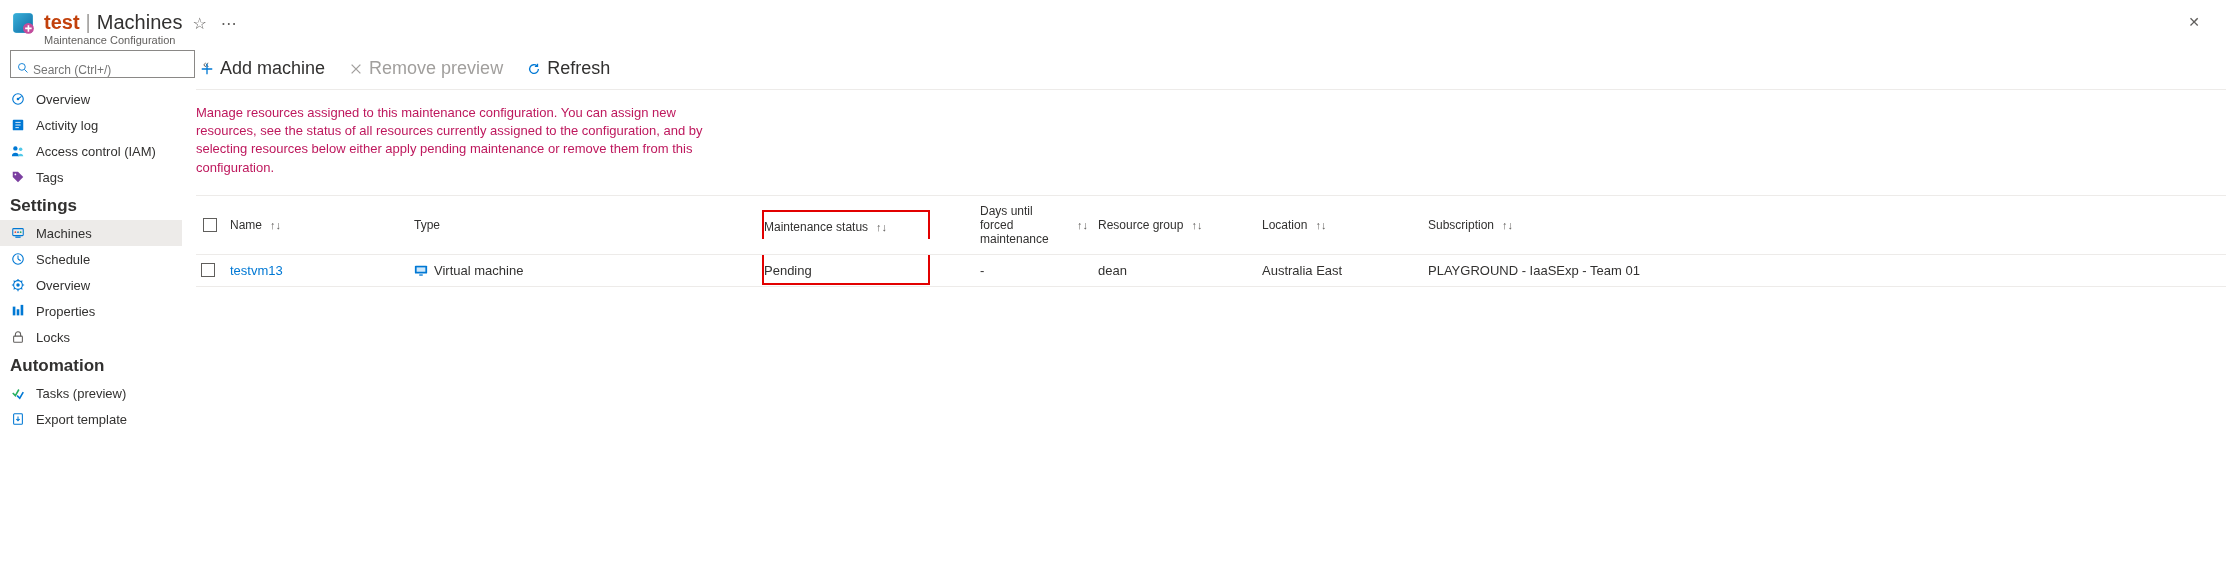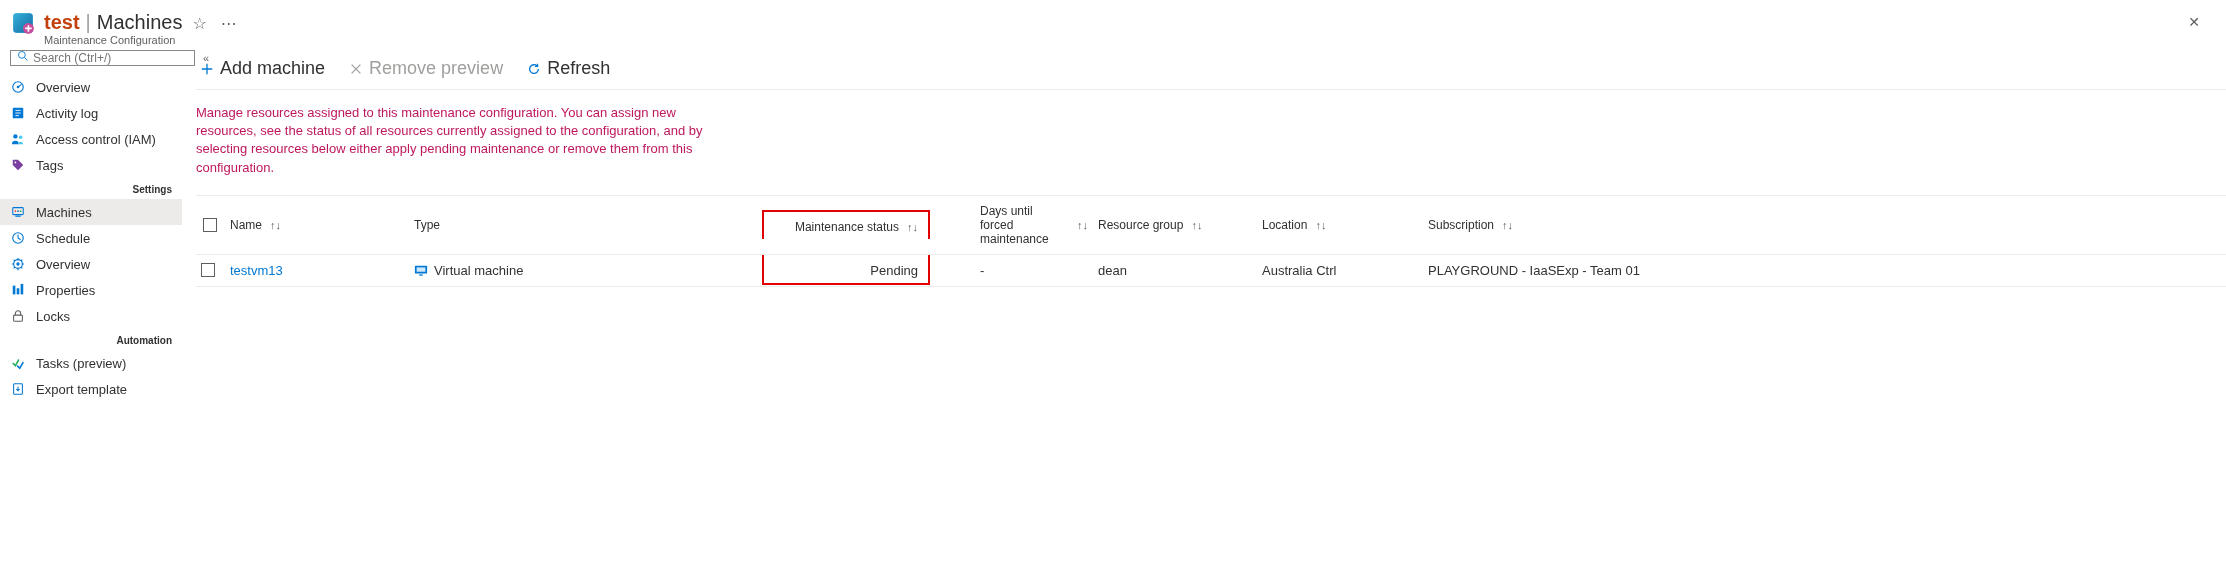--- a/index.html
+++ b/index.html
@@ -49,40 +49,39 @@
     padding: 0;
   }
   .search-row {
     display: flex; align-items: center;
     padding: 0 6px 8px 10px; gap: 6px;
   }
   .search-box {
     flex: 1;
     display: flex; align-items: flex-end;
     border: 1px solid #8a8886;
-    height: 16px;
+    height: 28px;
     padding: 0 6px;
     gap: 4px;
   }
   .search-box input {
     border: none; outline: none;
     font-size: 12px; flex: 1;
     background: transparent;
   }
   .search-icon { color: #0078d4; font-size: 12px; }
   .collapse-btn {
     background: none; border: none; cursor: pointer;
     color: #605e5c; font-size: 11px; padding: 2px;
   }
   .nav { display: flex; flex-direction: column; }
   .nav-group-label {
-    font-size: 10px; font-weight: 600;
+    font-size: 17px; font-weight: 600;
     color: #323130;
     padding: 6px 10px 4px 10px;
-    text-align: right;
   }
   .nav-item {
     display: flex; align-items: center;
     gap: 10px;
     padding: 5px 10px;
     cursor: pointer;
     font-size: 13px;
     color: #323130;
   }
   .nav-item.selected { background: #edebe9; }
@@ -125,21 +124,21 @@
     padding: 8px 10px 8px 0;
     display: flex; align-items: center; gap: 6px;
     font-size: 13px;
   }
   .th { cursor: pointer; user-select: none; font-size: 12px; font-weight: 400; color:#323130;}
   .sort-icon { color:#605e5c; font-size:11px; margin-left:2px; }
   .col-check { width: 34px; flex-shrink: 0; justify-content:center; }
   .col-name { width: 184px; }
   .col-type { width: 348px; }
   .col-status { width: 168px; }
-  .col-status-cell { border: 2px solid #e20000; padding-bottom:5px;justify-content:flex-end;}
+  .col-status-cell { border: 2px solid #e20000; padding-bottom:5px;}
   .col-days { width: 168px; }
   .col-rg { width: 164px; }
   .col-loc { width: 166px; }
   .col-sub { flex: 1; }
   .link { color: #0078d4; cursor: pointer; }
   .checkbox {
     width: 14px; height: 14px; border: 1px solid #605e5c;
     background: #fff; display:inline-block;
   }
   .th .checkbox { margin-left: 4px; }
@@ -414,21 +413,21 @@
           <div class="td col-status col-status-cell" style="border-top:none;">
             <span>Pending</span>
           </div>
           <div class="td col-days" style="padding-left:50px;">
             <span>-</span>
           </div>
           <div class="td col-rg">
             <span>dean</span>
           </div>
           <div class="td col-loc">
-            <span>Australia Ctrl</span>
+            <span>Australia East</span>
           </div>
           <div class="td col-sub">
             <span>PLAYGROUND - IaaSExp - Team 01</span>
           </div>
         </div>
       </div>
     </div>
 
   </div>
 </div>

